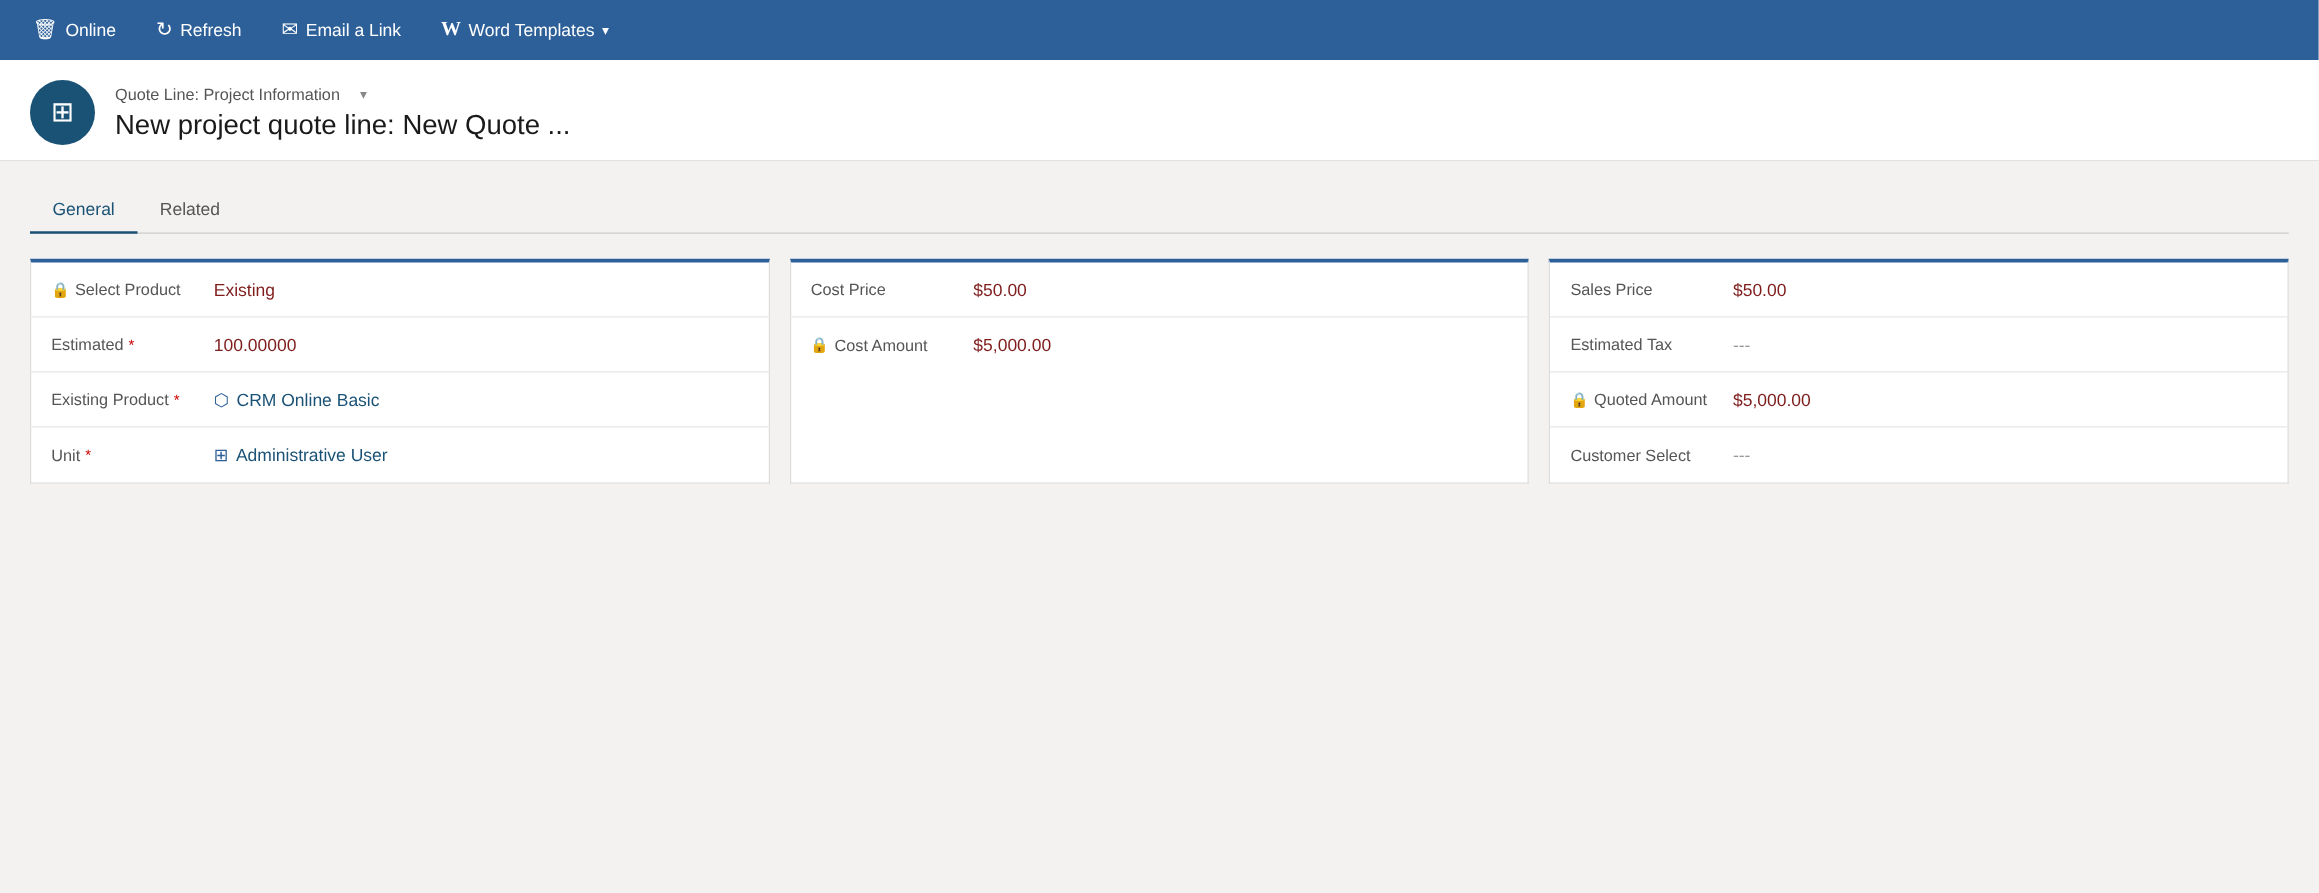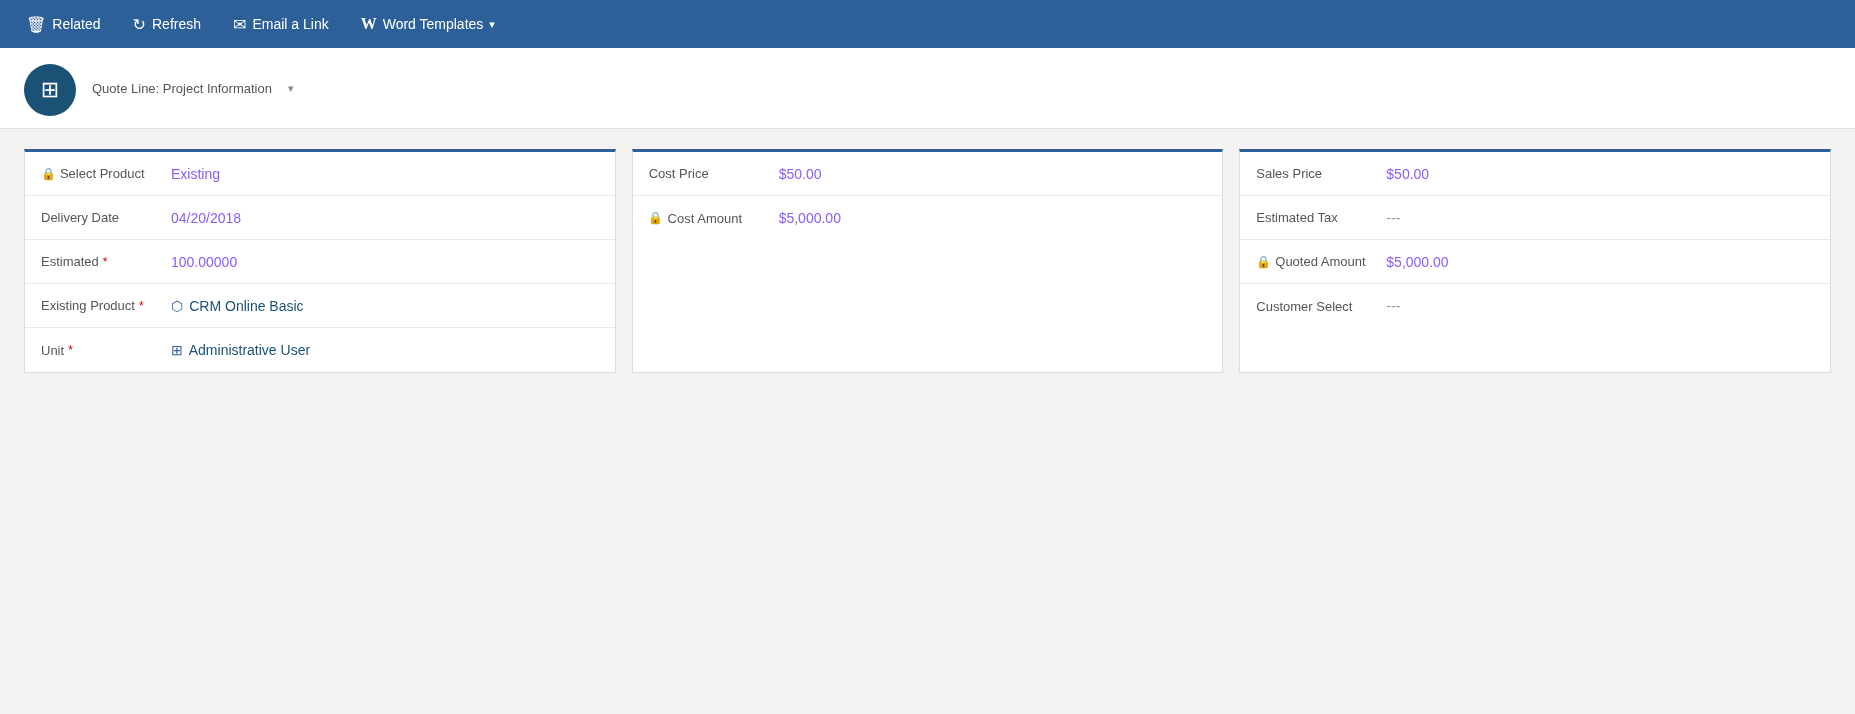--- a/index.html
+++ b/index.html
@@ -124,21 +124,21 @@
       display: flex;
       align-items: center;
       gap: 4px;
     }
     .field-required {
       color: #cc0000;
       font-size: 12px;
     }
     .field-value {
       font-size: 14px;
-      color: #8b5cf6;
+      color: #7f1d1d;
       font-weight: 500;
     }
     .field-value.link {
       color: #1a5276;
       cursor: pointer;
       display: flex;
       align-items: center;
       gap: 6px;
     }
 
@@ -156,21 +156,21 @@
     }
 
     .dashes { color: #999; font-weight: normal; }
   </style>
 </head>
 <body>
 
 <div class="toolbar">
   <button class="toolbar-btn">
     <span class="toolbar-icon">🗑</span>
-    <span>Related</span>
+    <span>Online</span>
   </button>
   <button class="toolbar-btn">
     <span class="toolbar-icon">↻</span>
     <span>Refresh</span>
   </button>
   <button class="toolbar-btn">
     <span class="toolbar-icon">✉</span>
     <span>Email a Link</span>
   </button>
   <button class="toolbar-btn">
@@ -182,44 +182,47 @@
 
 <div class="header">
   <div class="header-avatar">
     <span>⊞</span>
   </div>
   <div class="header-text">
     <div class="breadcrumb">
       <span>Quote Line: Project Information</span>
       <span class="breadcrumb-chevron">▾</span>
     </div>
+    <div class="page-title">New project quote line: New Quote ...</div>
   </div>
 </div>
 
 <div class="main-content">
 
+  <div class="tabs">
+    <div class="tab active">
+      <span>General</span>
+    </div>
+    <div class="tab">
+      <span>Related</span>
+    </div>
+  </div>
 
   <div class="cards-grid">
 
     <div class="card">
 
       <div class="field-row">
         <div class="field-label">
           <span class="lock-icon">🔒</span>
           <span>Select Product</span>
         </div>
         <div class="field-value">Existing</div>
       </div>
 
-      <div class="field-row">
-        <div class="field-label">
-          <span>Delivery Date</span>
-        </div>
-        <div class="field-value">04/20/2018</div>
-      </div>
 
       <div class="field-row">
         <div class="field-label">
           <span>Estimated</span>
           <span class="field-required">*</span>
         </div>
         <div class="field-value" style="cursor:text;">100.00000</div>
       </div>
 
       <div class="field-row">

